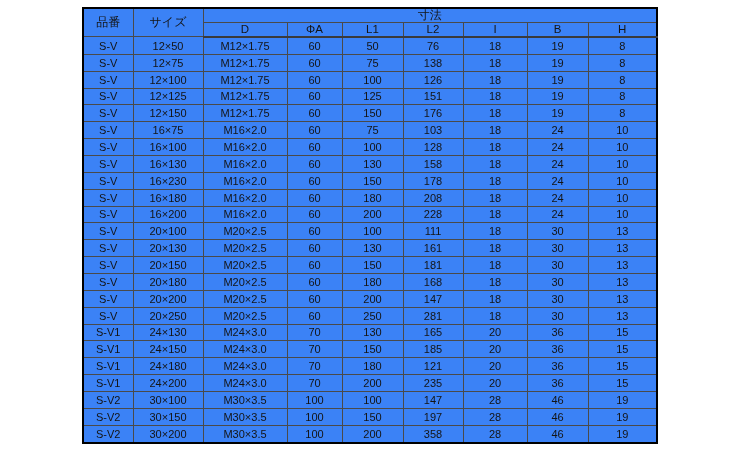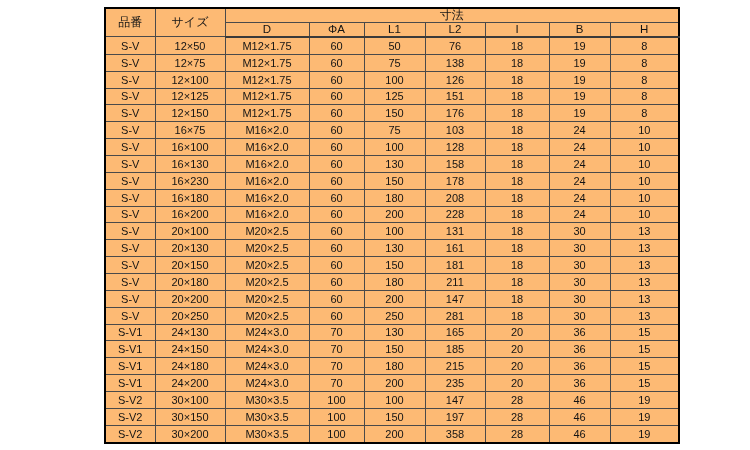--- a/index.html
+++ b/index.html
@@ -3,24 +3,24 @@
 <meta charset="utf-8">
 <style>
   html,body{margin:0;padding:0;}
   body{
     width:750px;height:450px;background:#ffffff;overflow:hidden;
     font-family:"Liberation Sans","DejaVu Sans",sans-serif;
     color:#111;
   }
   .canvas{position:relative;width:750px;height:450px;background:#fff;}
   table.spec{
-    position:absolute;left:104px;top:7px;
+    position:absolute;left:82px;top:7px;
     width:574px;height:437px;
     border-collapse:collapse;table-layout:fixed;
-    background:#fdba74;
+    background:#3b82f6;
   }
   table.spec th,table.spec td{
     border:1px solid #4a4a4a;
     text-align:center;vertical-align:middle;
     padding:0;line-height:1.1;
     font-weight:normal;
     font-size:11px;
     color:#141414;
     overflow:hidden;white-space:nowrap;
   }
@@ -182,21 +182,21 @@
           <td>18</td>
           <td>24</td>
           <td>10</td>
         </tr>
         <tr>
           <td>S-V</td>
           <td>20×100</td>
           <td>M20×2.5</td>
           <td>60</td>
           <td>100</td>
-          <td>131</td>
+          <td>111</td>
           <td>18</td>
           <td>30</td>
           <td>13</td>
         </tr>
         <tr>
           <td>S-V</td>
           <td>20×130</td>
           <td>M20×2.5</td>
           <td>60</td>
           <td>130</td>
@@ -215,21 +215,21 @@
           <td>18</td>
           <td>30</td>
           <td>13</td>
         </tr>
         <tr>
           <td>S-V</td>
           <td>20×180</td>
           <td>M20×2.5</td>
           <td>60</td>
           <td>180</td>
-          <td>211</td>
+          <td>168</td>
           <td>18</td>
           <td>30</td>
           <td>13</td>
         </tr>
         <tr>
           <td>S-V</td>
           <td>20×200</td>
           <td>M20×2.5</td>
           <td>60</td>
           <td>200</td>
@@ -270,21 +270,21 @@
           <td>20</td>
           <td>36</td>
           <td>15</td>
         </tr>
         <tr>
           <td>S-V1</td>
           <td>24×180</td>
           <td>M24×3.0</td>
           <td>70</td>
           <td>180</td>
-          <td>215</td>
+          <td>121</td>
           <td>20</td>
           <td>36</td>
           <td>15</td>
         </tr>
         <tr>
           <td>S-V1</td>
           <td>24×200</td>
           <td>M24×3.0</td>
           <td>70</td>
           <td>200</td>

